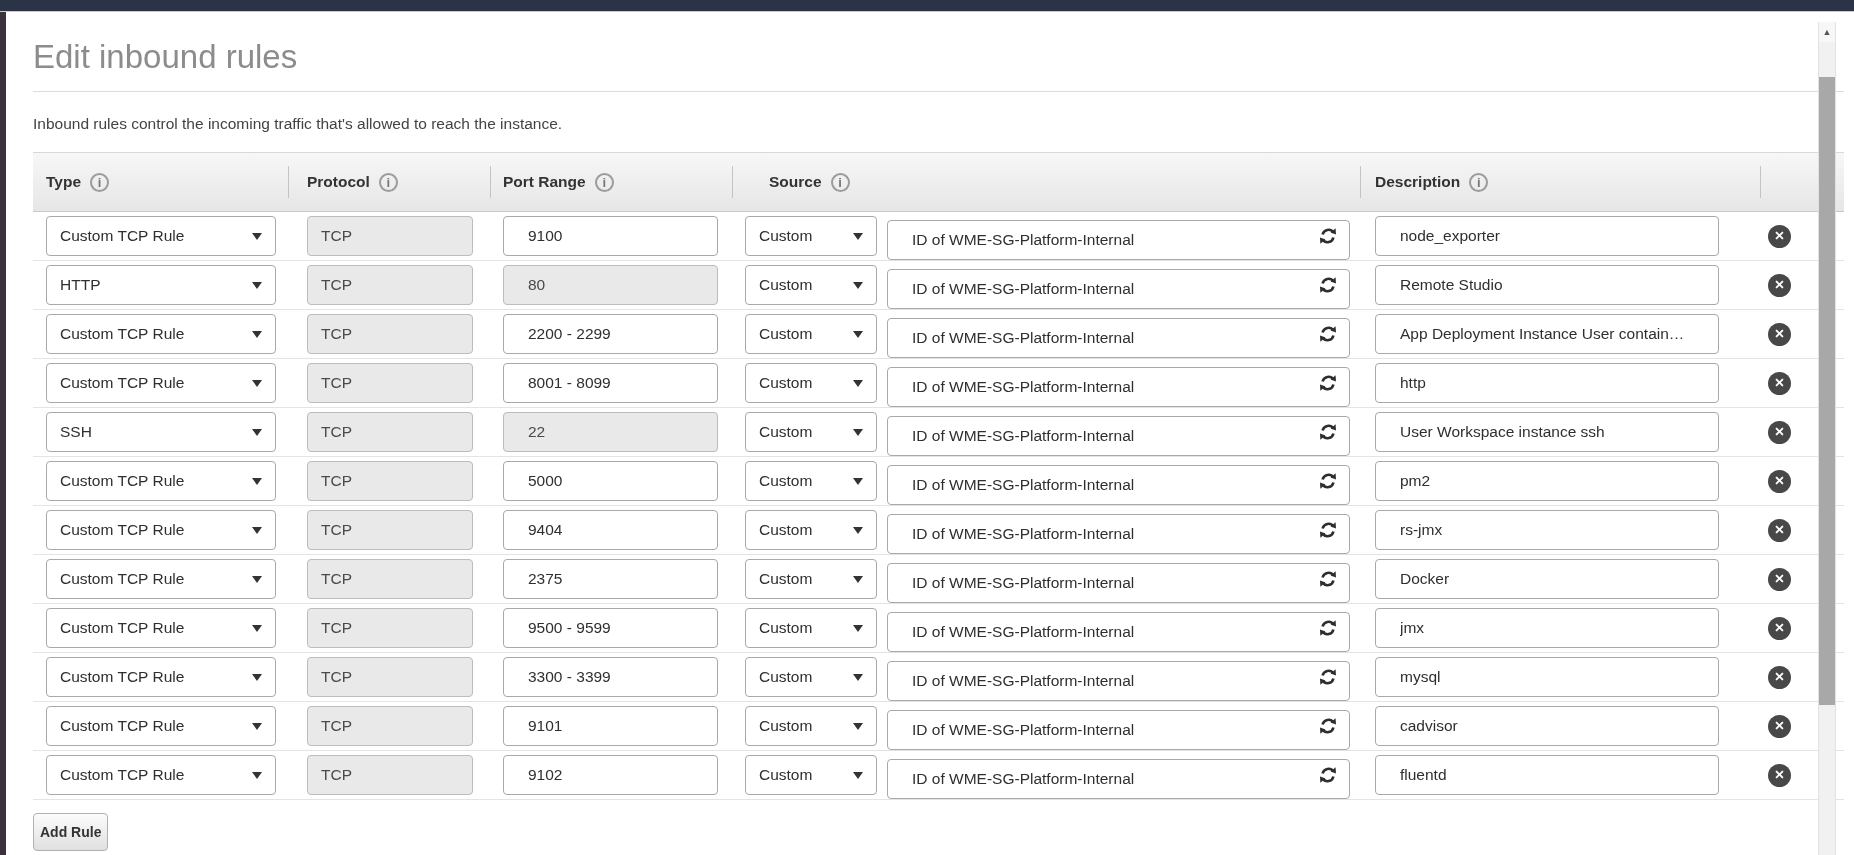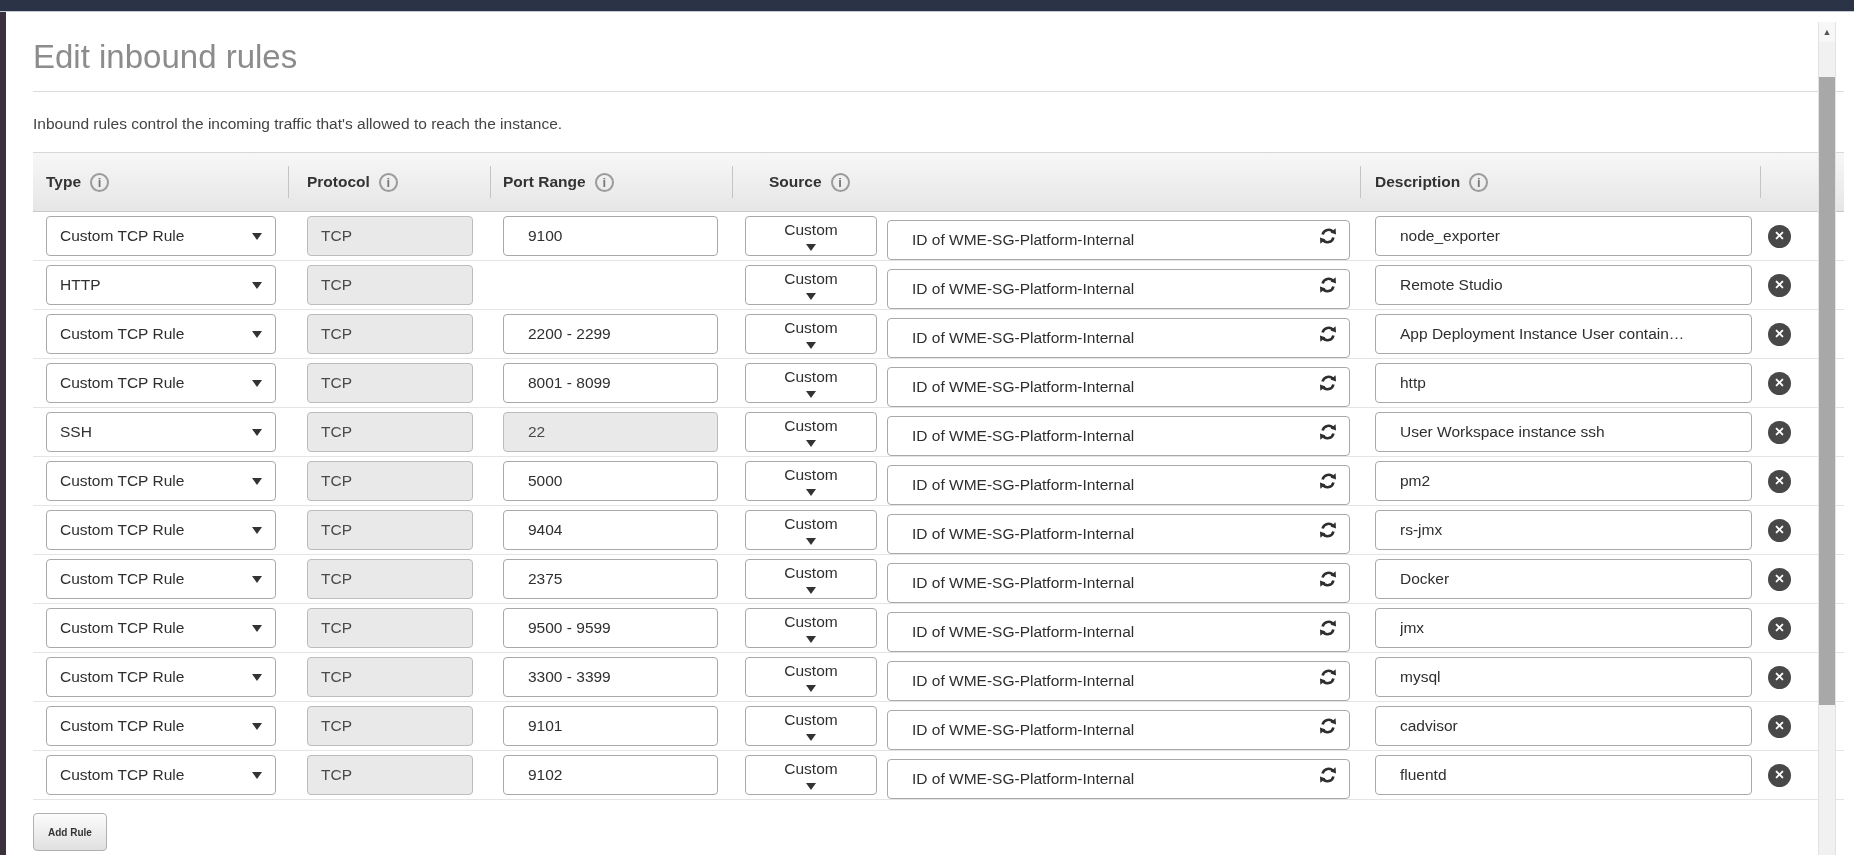--- a/index.html
+++ b/index.html
@@ -33,31 +33,31 @@
   .row{position:relative;height:48px;border-bottom:1px solid #e4e4e4;}
   .field{position:absolute;top:4px;height:40px;box-sizing:border-box;border:1px solid #a9a9a9;border-radius:4px;
          background:#fff;font-size:15.5px;color:#2f2f2f;font-family:"Liberation Sans", sans-serif;}
   .sel{display:flex;align-items:center;justify-content:space-between;padding:4px 13px;cursor:default;}
   .caret{width:0;height:0;border-left:5.5px solid transparent;border-right:5.5px solid transparent;border-top:7px solid #333;}
   .dis{background:#e9e9e9;border-color:#bcbcbc;color:#4a4a4a;}
   .inp{padding:0 24px;outline:none;}
   .type{left:13px;width:230px;}
   .protocol{left:274px;width:166px;padding:0 13px;display:flex;align-items:center;}
   .port{left:470px;width:215px;}
-  .srcsel{left:712px;width:132px;flex-direction:column;}
+  .srcsel{left:712px;width:132px;}
   .srcwrap{position:absolute;left:854px;top:4px;width:463px;height:40px;}
   .srcinp{position:absolute;left:0;top:4px;width:100%;height:100%;padding-right:42px;}
   .refresh{position:absolute;right:11px;top:9px;width:22px;height:22px;cursor:pointer;}
-  .desc{left:1342px;width:377px;}
+  .desc{left:1342px;width:344px;}
   .delete{position:absolute;left:1735px;top:13px;width:23px;height:23px;border-radius:50%;background:#484848;
           display:flex;align-items:center;justify-content:center;cursor:pointer;}
   .delete span{color:#fff;font-size:12.5px;font-weight:bold;line-height:1;}
   
-  .addrule{margin-top:13px;height:38px;padding:0 14px;font-family:"Liberation Sans", sans-serif;
-           font-size:10px;font-weight:bold;color:#333;background:linear-gradient(#fcfcfc,#e0e0e0);
+  .addrule{margin-top:13px;height:38px;padding:0 6px;font-family:"Liberation Sans", sans-serif;
+           font-size:14px;font-weight:bold;color:#333;background:linear-gradient(#fcfcfc,#e0e0e0);
            border:1px solid #b1b1b1;border-radius:4px;cursor:pointer;}
 </style>
 </head>
 <body>
 
 <div class="topbar"></div>
 <div class="leftstrip"></div>
 
 <div class="dialog">
   <div class="title">Edit inbound rules</div>
@@ -121,20 +121,21 @@
       <span>✕</span>
     </div>
   </div>
 
   <div class="row">
     <div class="field sel type">
       <span>HTTP</span>
       <span class="caret"></span>
     </div>
     <div class="field dis protocol">TCP</div>
+    <input class="field inp port dis" readonly="" value="80" style="">
     <div class="field sel srcsel">
       <span>Custom</span>
       <span class="caret"></span>
     </div>
     <div class="srcwrap">
       <input class="field inp srcinp" value="ID of WME-SG-Platform-Internal" style="">
       <span class="refresh">
         <svg width="22" height="22" viewBox="0 0 22 22">
           <path d="M5.6 9.6 A6 6 0 0 1 16.4 7.4" fill="none" stroke="#2e2e2e" stroke-width="2.6"></path>
           <polygon points="18.6,3.2 19.0,9.4 13.6,7.6" fill="#2e2e2e"></polygon>

